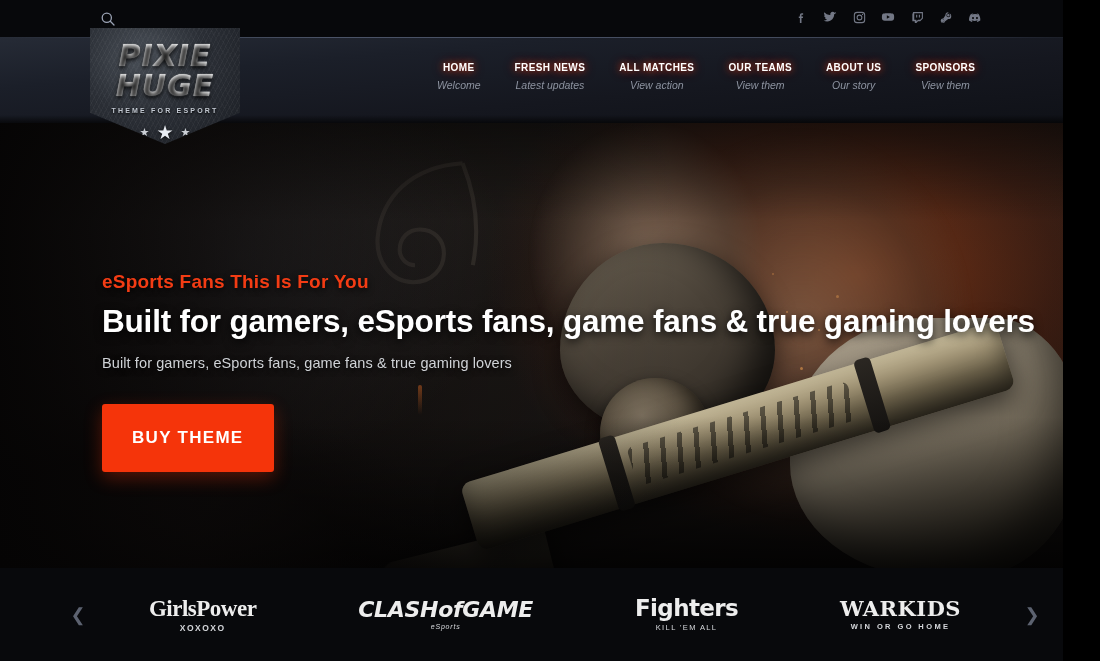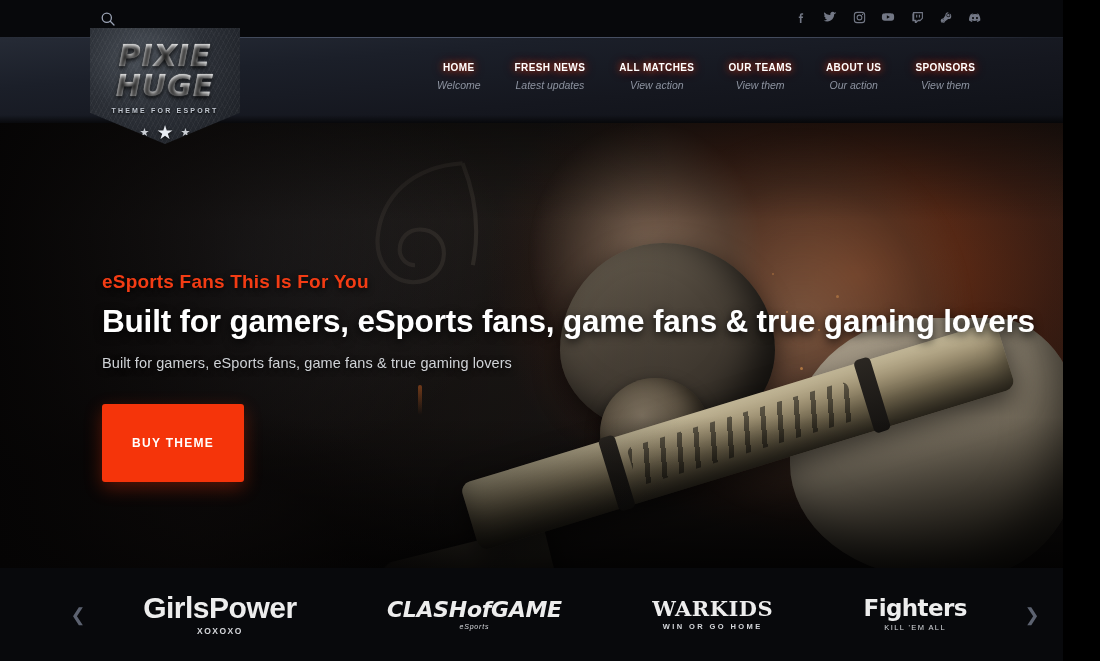--- a/index.html
+++ b/index.html
@@ -187,43 +187,43 @@
     letter-spacing:-.2px; line-height:1.15; white-space:nowrap;
     text-shadow:0 3px 10px rgba(0,0,0,.9);
   }
   .hero-desc {
     margin-top:16px; font-size:14.5px; color:#cfd2d6; letter-spacing:.1px;
     text-shadow:0 2px 6px rgba(0,0,0,.85);
   }
   .cta {
     margin-top:33px; display:inline-block;
     background:#f5340a; color:#fff;
-    font-size:12px; font-weight:bold; letter-spacing:1.3px;
-    padding:32px 30px; border:none; border-radius:3px; cursor:pointer;
+    font-size:17px; font-weight:bold; letter-spacing:1.3px;
+    padding:24px 30px; border:none; border-radius:3px; cursor:pointer;
     box-shadow:0 6px 18px rgba(245,52,10,.32);
   }
 
   
   .sponsors {
     position:absolute; left:0; top:568px; width:1100px; height:93px;
     background:#08090c; z-index:20;
     display:flex; align-items:center;
   }
   .car-arrow {
     width:40px; flex:0 0 40px; text-align:center; cursor:pointer;
     color:#5c6270; font-size:18px; line-height:1; user-select:none;
   }
   .car-arrow.left { margin-left:58px; }
   .car-arrow.right { margin-right:48px; }
   .car-track { flex:1; display:flex; align-items:center; justify-content:space-around; height:100%; }
   .sponsor { text-align:center; cursor:pointer; opacity:.93; }
   .sp-name { color:#fff; line-height:1; white-space:nowrap; }
   .sp-sub { color:#e2e4e8; margin-top:4px; white-space:nowrap; line-height:1; }
 
-  .sp1 .sp-name { font-family:Liberation Sans, sans-serif; font-size:30px; font-weight:bold; letter-spacing:-.5px; }
+  .sp1 .sp-name { font-family:Liberation Serif, serif; font-size:23px; font-weight:bold; letter-spacing:-.5px; }
   .sp1 .sp-sub  { font-size:8.5px; letter-spacing:1.5px; font-weight:bold; }
   .sp2 .sp-name { font-family:"DejaVu Sans", sans-serif; font-size:22px; font-weight:bold; font-style:italic; letter-spacing:-.3px; }
   .sp2 .sp-sub  { font-size:7px; letter-spacing:.8px; font-style:italic; margin-top:2px; }
   .sp3 .sp-name { font-family:"DejaVu Serif", serif; font-size:21px; font-weight:bold; letter-spacing:.5px; }
   .sp3 .sp-sub  { font-size:7.5px; letter-spacing:2.4px; font-weight:bold; }
   .sp4 .sp-name { font-family:"DejaVu Sans", sans-serif; font-size:23px; font-weight:bold; letter-spacing:-.6px; }
   .sp4 .sp-sub  { font-size:7.5px; letter-spacing:1.4px; }
   .sp5 .sp-name { font-family:"DejaVu Sans", sans-serif; font-size:22px; font-weight:bold; font-style:italic; letter-spacing:.5px; }
   .sp5 .sp-sub  { font-size:7px; letter-spacing:2.6px; }
 </style>
@@ -307,21 +307,21 @@
     <div class="nav-item">
       <span class="nav-label">ALL MATCHES</span>
       <span class="nav-sub">View action</span>
     </div>
     <div class="nav-item">
       <span class="nav-label">OUR TEAMS</span>
       <span class="nav-sub">View them</span>
     </div>
     <div class="nav-item">
       <span class="nav-label">ABOUT US</span>
-      <span class="nav-sub">Our action</span>
+      <span class="nav-sub">Our story</span>
     </div>
     <div class="nav-item">
       <span class="nav-label">SPONSORS</span>
       <span class="nav-sub">View them</span>
     </div>
   </nav>
 
   <section class="hero">
     <div class="hero-art">
       <div class="hero-bg"></div>
@@ -371,25 +371,25 @@
     <div class="car-arrow left">❮</div>
     <div class="car-track">
       <div class="sponsor sp1">
         <div class="sp-name">GirlsPower</div>
         <div class="sp-sub">XOXOXO</div>
       </div>
       <div class="sponsor sp2">
         <div class="sp-name">CLASHofGAME</div>
         <div class="sp-sub">eSports</div>
       </div>
+      <div class="sponsor sp4">
+        <div class="sp-name">Fighters</div>
+        <div class="sp-sub">KILL 'EM ALL</div>
+      </div>
       <div class="sponsor sp3">
         <div class="sp-name">WARKIDS</div>
         <div class="sp-sub">WIN OR GO HOME</div>
       </div>
-      <div class="sponsor sp4">
-        <div class="sp-name">Fighters</div>
-        <div class="sp-sub">KILL 'EM ALL</div>
-      </div>
     </div>
     <div class="car-arrow right">❯</div>
   </section>
 
 </div>
 
 </body></html>

